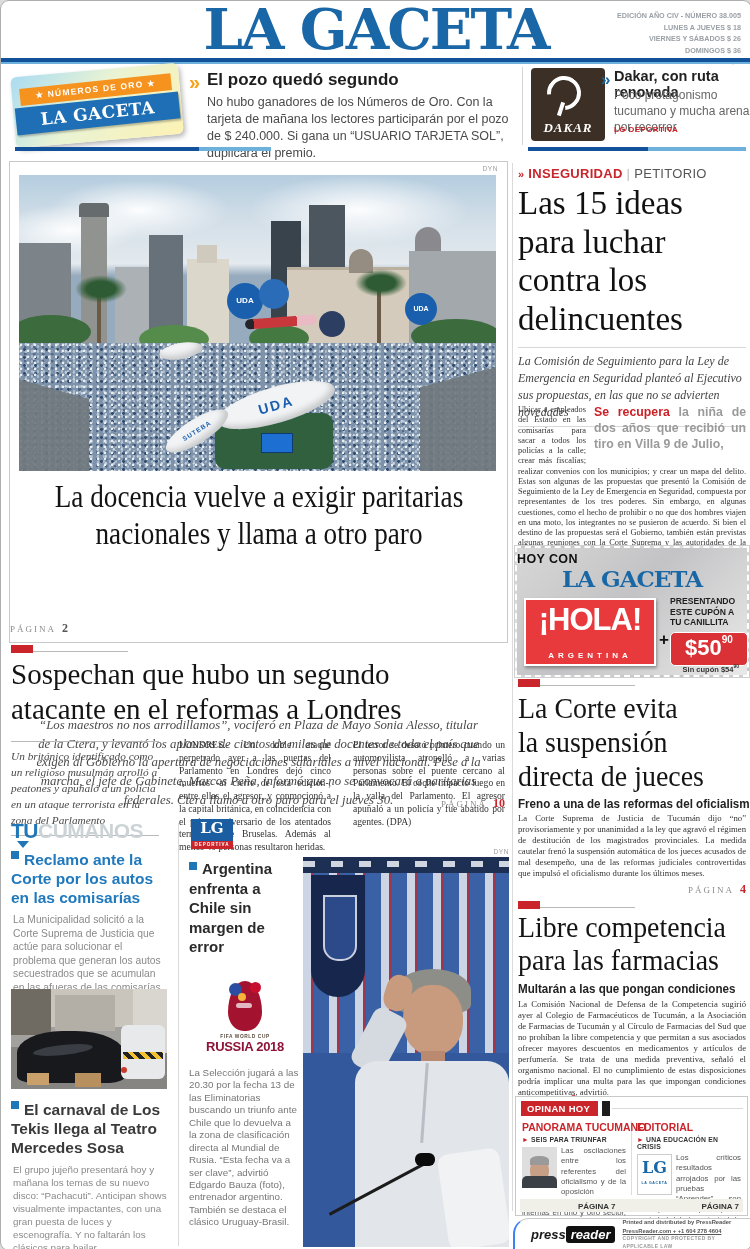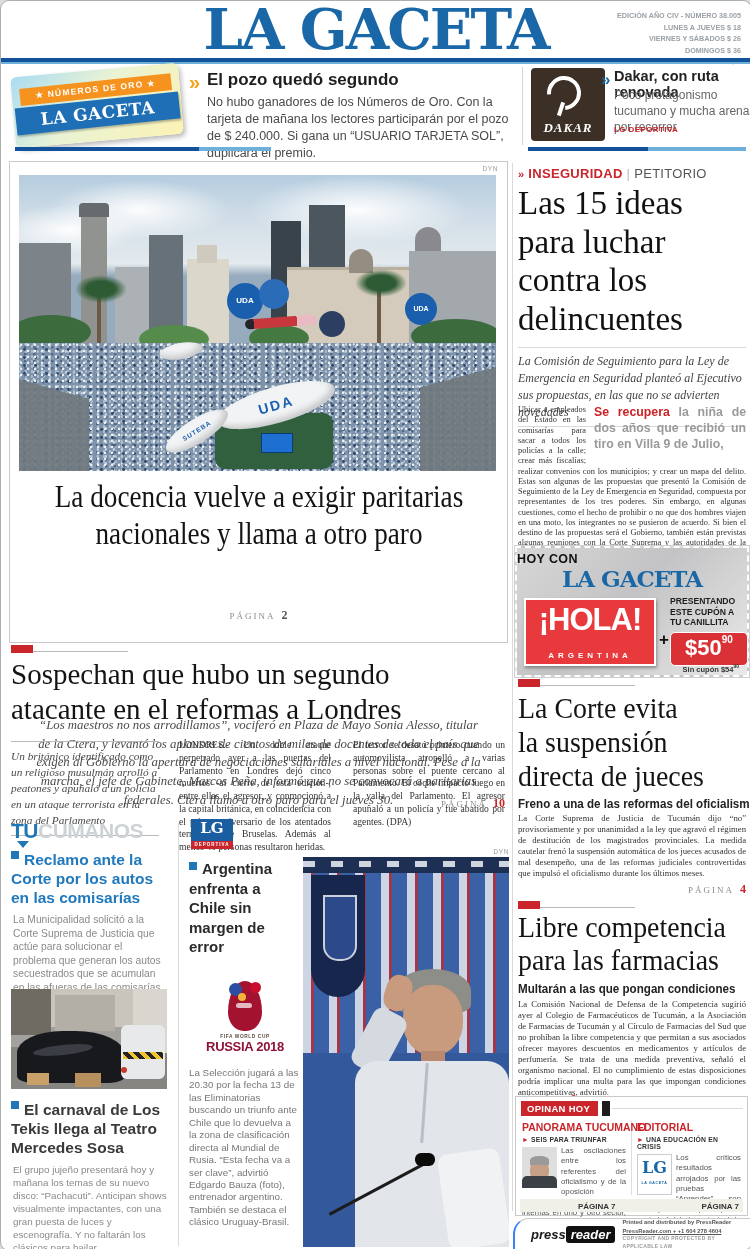--- a/index.html
+++ b/index.html
@@ -261,21 +261,21 @@
       <div class="blimp" style="left:196px;top:212px;width:122px;height:36px;font-size:14px;line-height:36px;letter-spacing:2px;transform:rotate(-16deg);">UDA</div>
       <div class="blimp" style="left:142px;top:244px;width:72px;height:24px;font-size:6.5px;line-height:24px;letter-spacing:1px;transform:rotate(-32deg);">SUTEBA</div>
       <div class="blimp" style="left:140px;top:168px;width:44px;height:16px;transform:rotate(-10deg);"></div>
     </div>
 
     <div class="abs main-hl">
       <div>La docencia vuelve a exigir paritarias</div>
       <div>nacionales y llama a otro paro</div>
     </div>
     <div class="abs main-deck">“Los maestros no nos arrodillamos”, vociferó en Plaza de Mayo Sonia Alesso, titular de la Ctera, y levantó los aplausos de cientos de miles de docentes de todo el país que exigen al Gobierno la apertura de negociaciones salariales a nivel nacional. Pese a la marcha, el jefe de Gabinete, Marcos Peña, informó que no se convocará a paritarias federales. Ctera llamó a otro paro para el jueves 30.</div>
-    <div class="abs pgrow" style="bottom:19px;width:100%;text-align:center;">
+    <div class="abs pgrow" style="bottom:6px;width:100%;text-align:left;">
       <span class="pglabel">PÁGINA</span>
       <span class="pgnum pgnum-dark">2</span>
     </div>
   </div>
 
   <div class="abs vline" style="left:511px;top:162px;height:1048px;"></div>
 
   <div class="abs kicker">
     <span class="kick-chev">»</span>
     <span class="kick-main">INSEGURIDAD</span>

